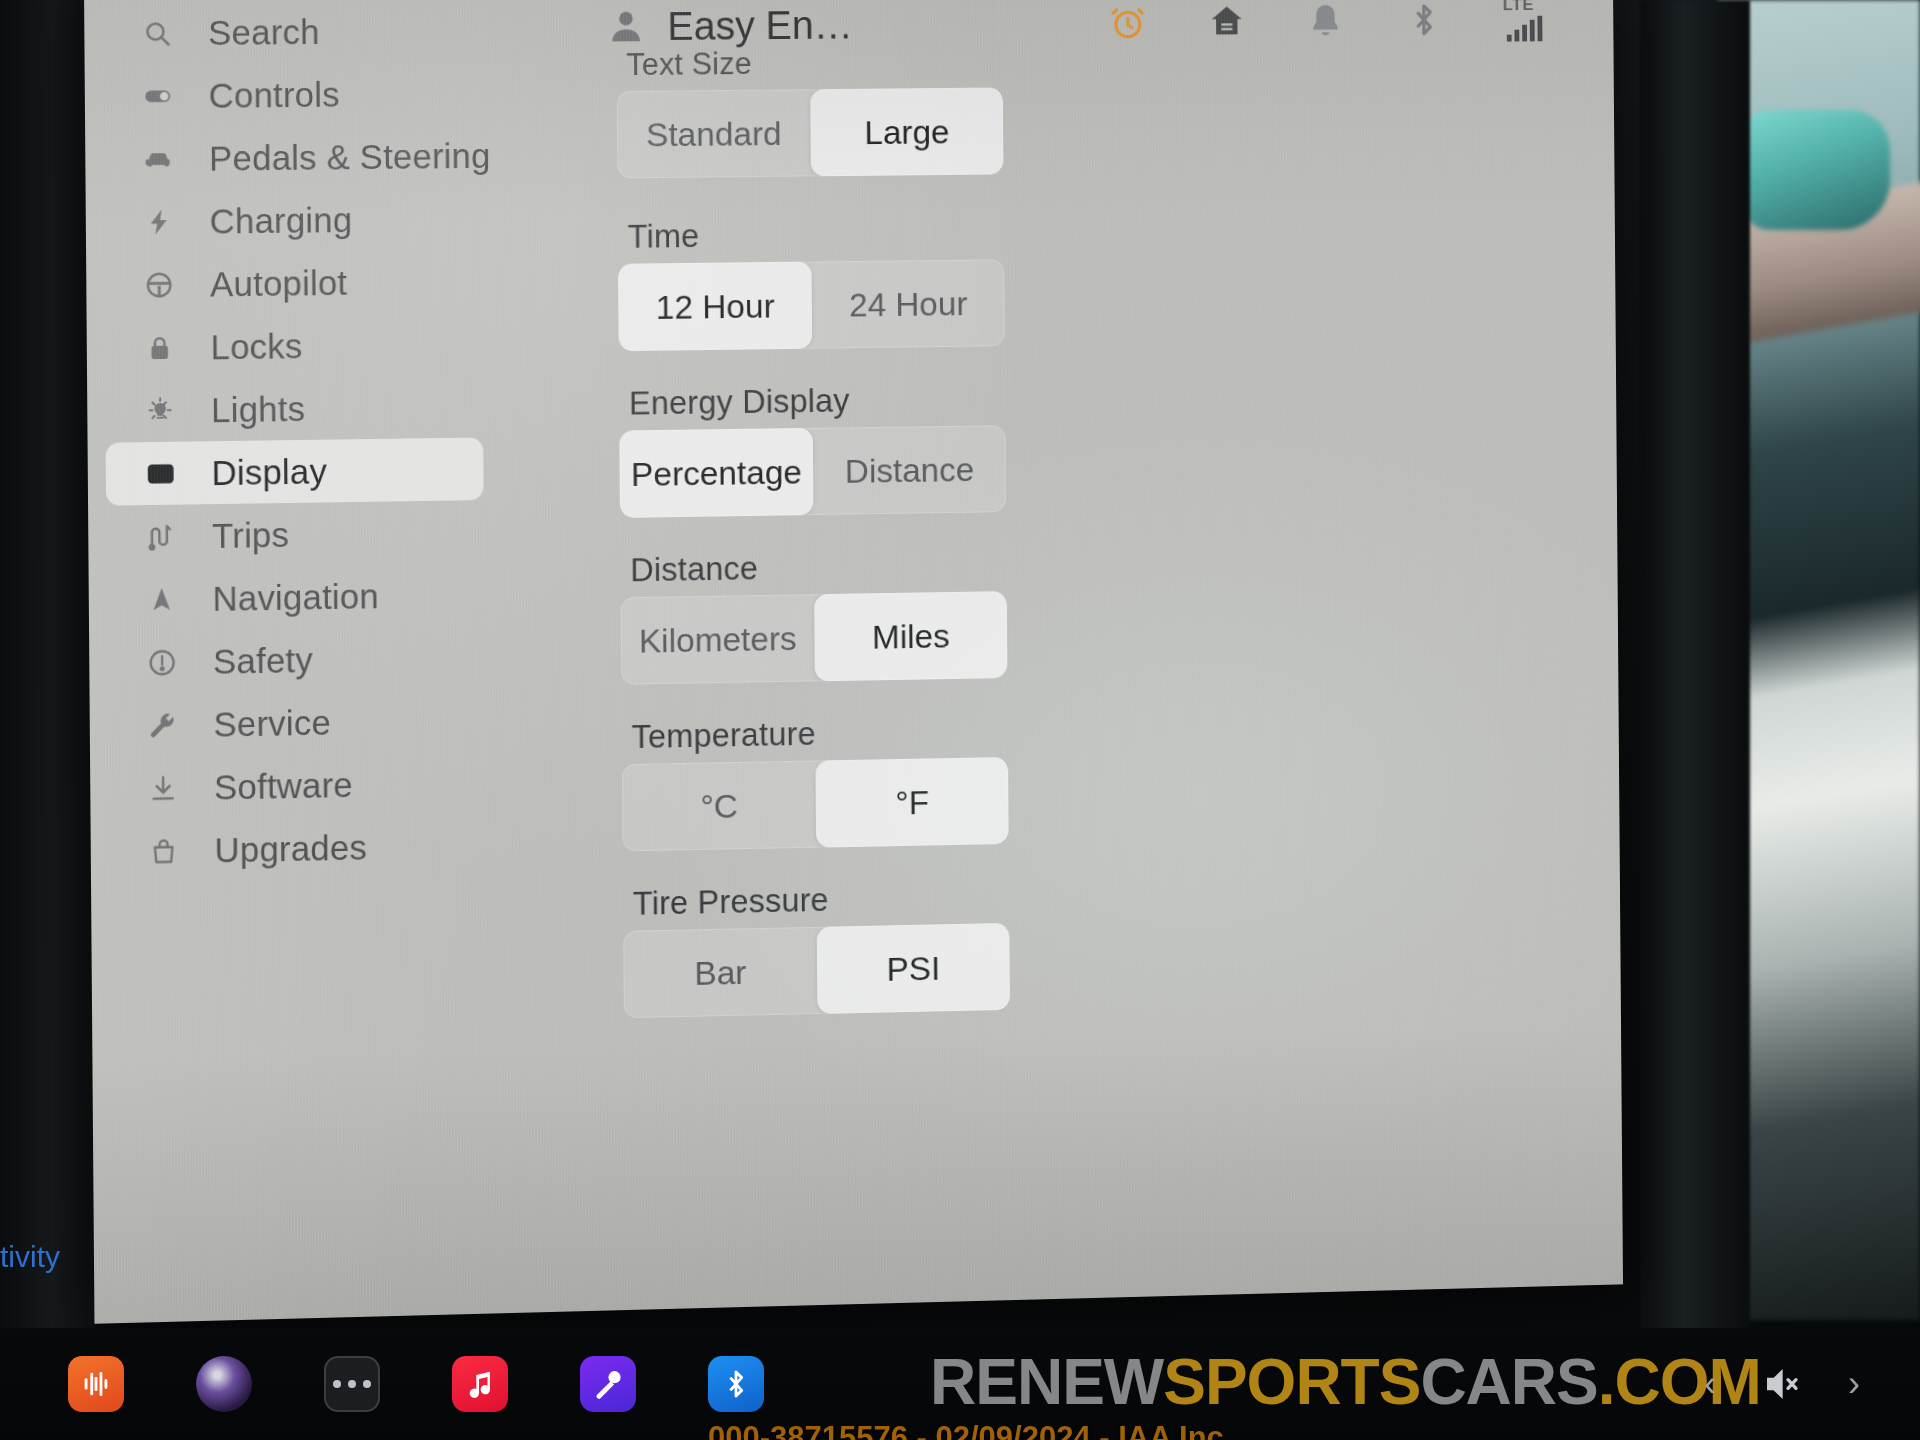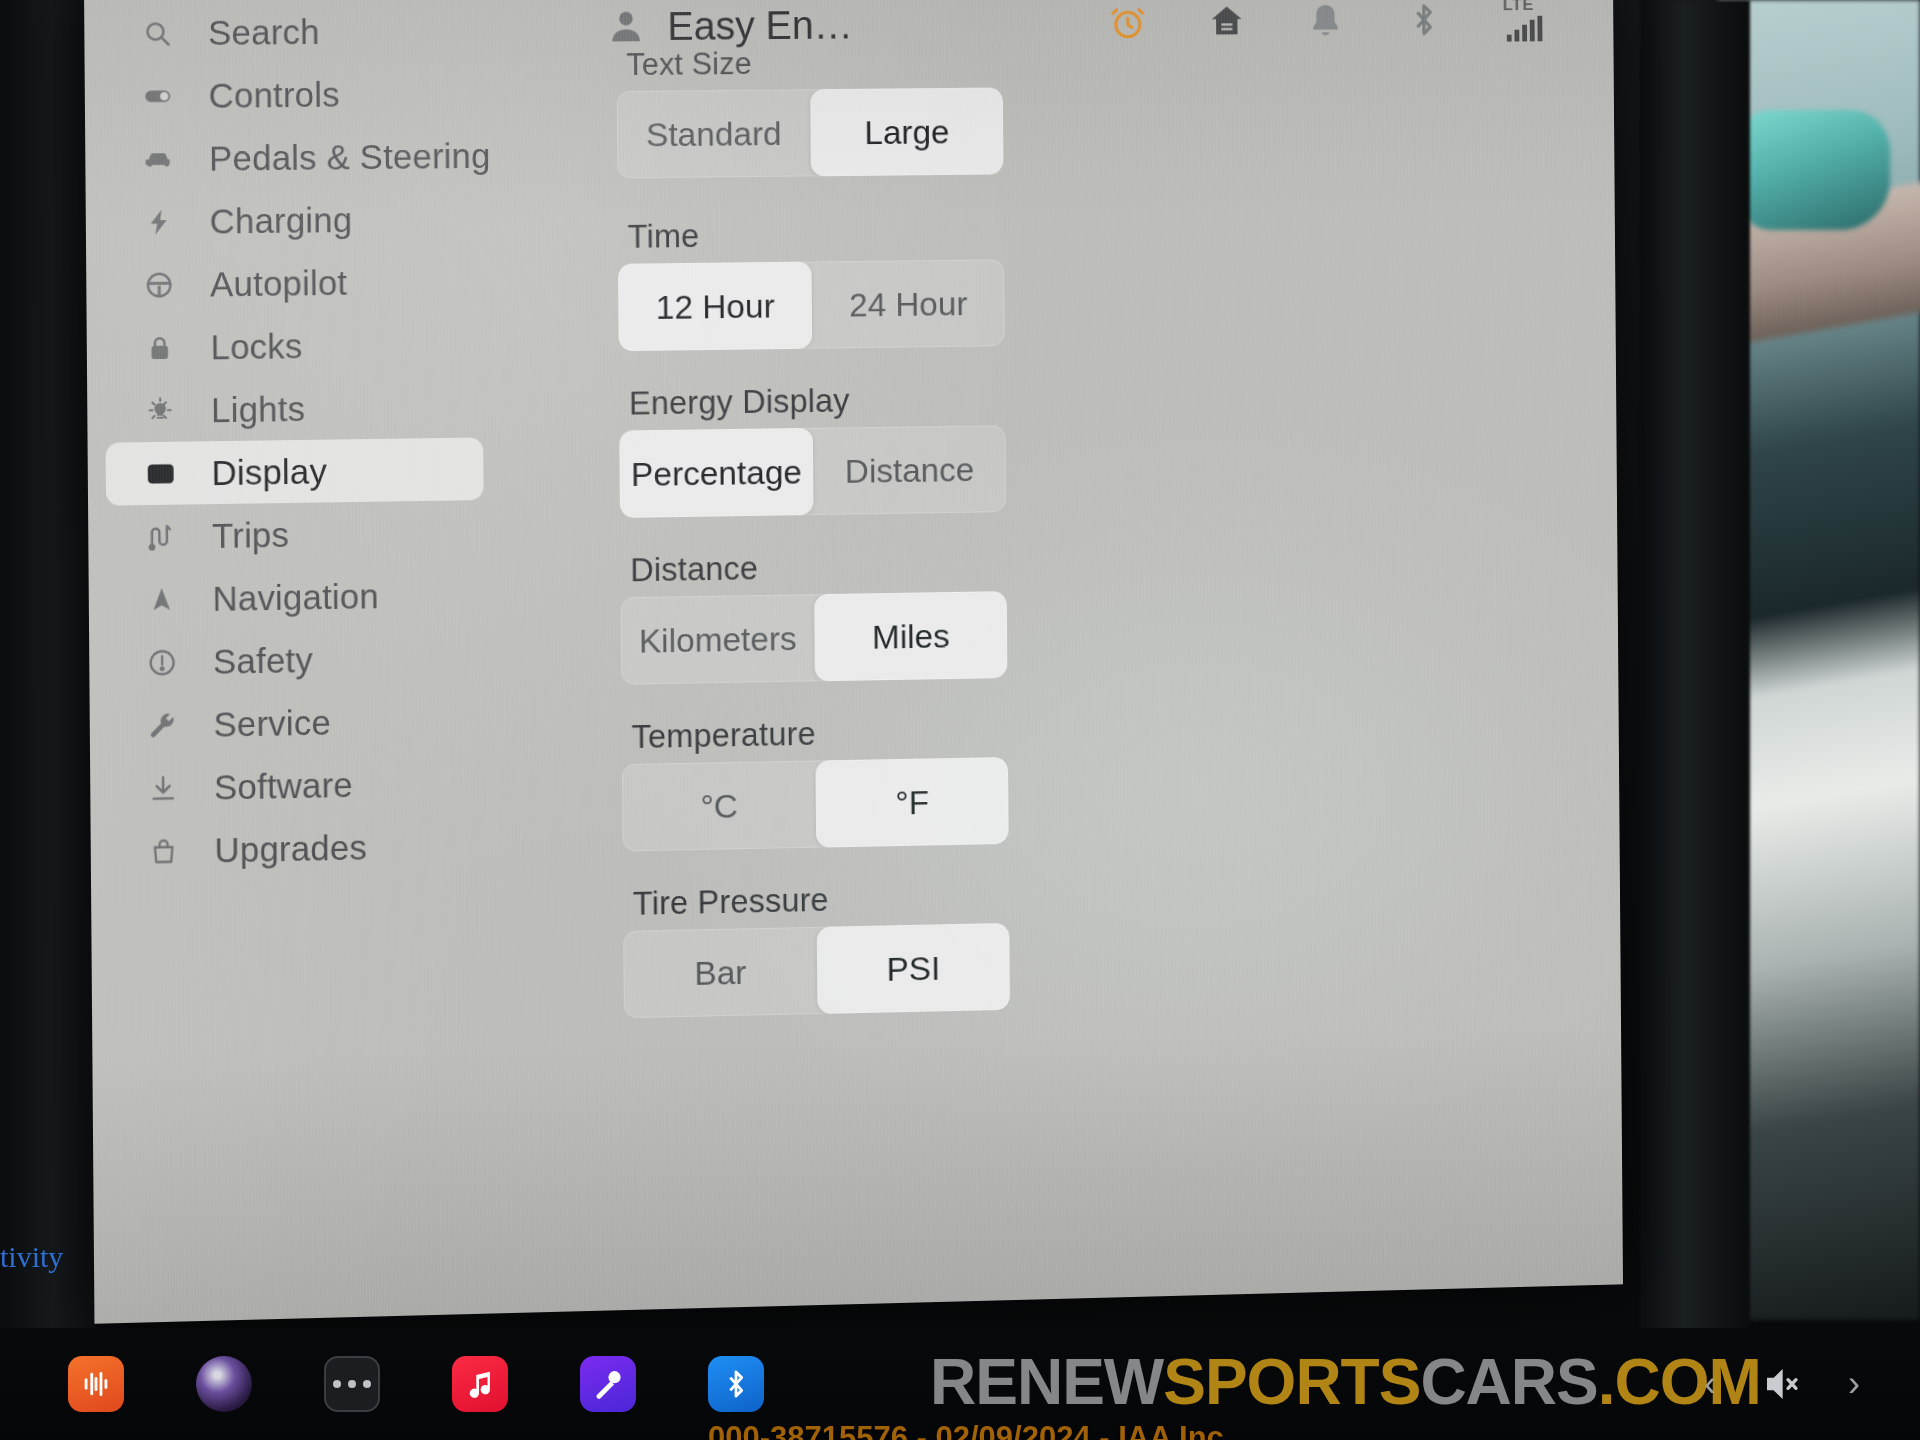--- a/index.html
+++ b/index.html
@@ -141,21 +141,21 @@
     color:rgba(225,228,230,.58);
   }
   .wm-brand .gold{ color:rgba(214,160,24,.82); }
   .wm-lot{
     left:708px; top:1400px; font-size:31px; color:#a16207;
     text-shadow:0 1px 3px rgba(0,0,0,.9);
     margin-top:20px;
   }
   .left-tab{
     position:absolute; left:0; top:1240px; z-index:45;
-    font-size:30px; color:#2f6fd0;font-family:Liberation Serif, serif;
+    font-size:30px; color:#2f6fd0;
   }
 </style>
 </head>
 <body>
 
 <div id="photo">
   <div class="bg-cabin"></div>
   <div class="window-glass"></div>
   <div class="hood"></div>
   <div class="mirror"></div>

